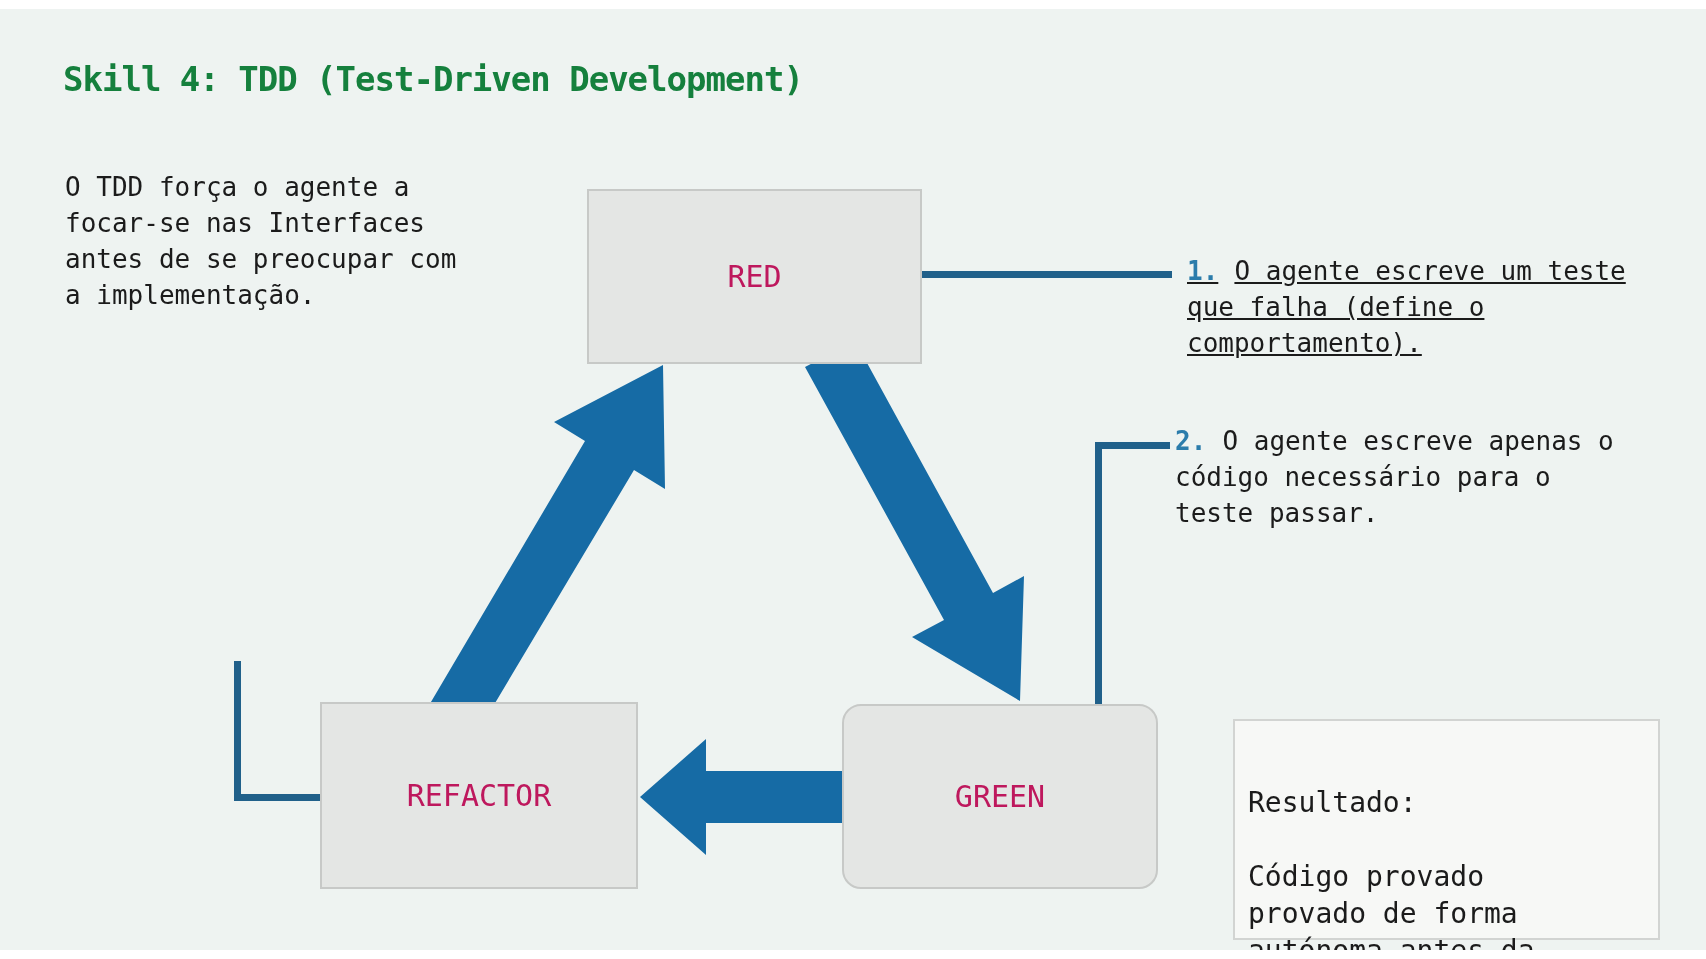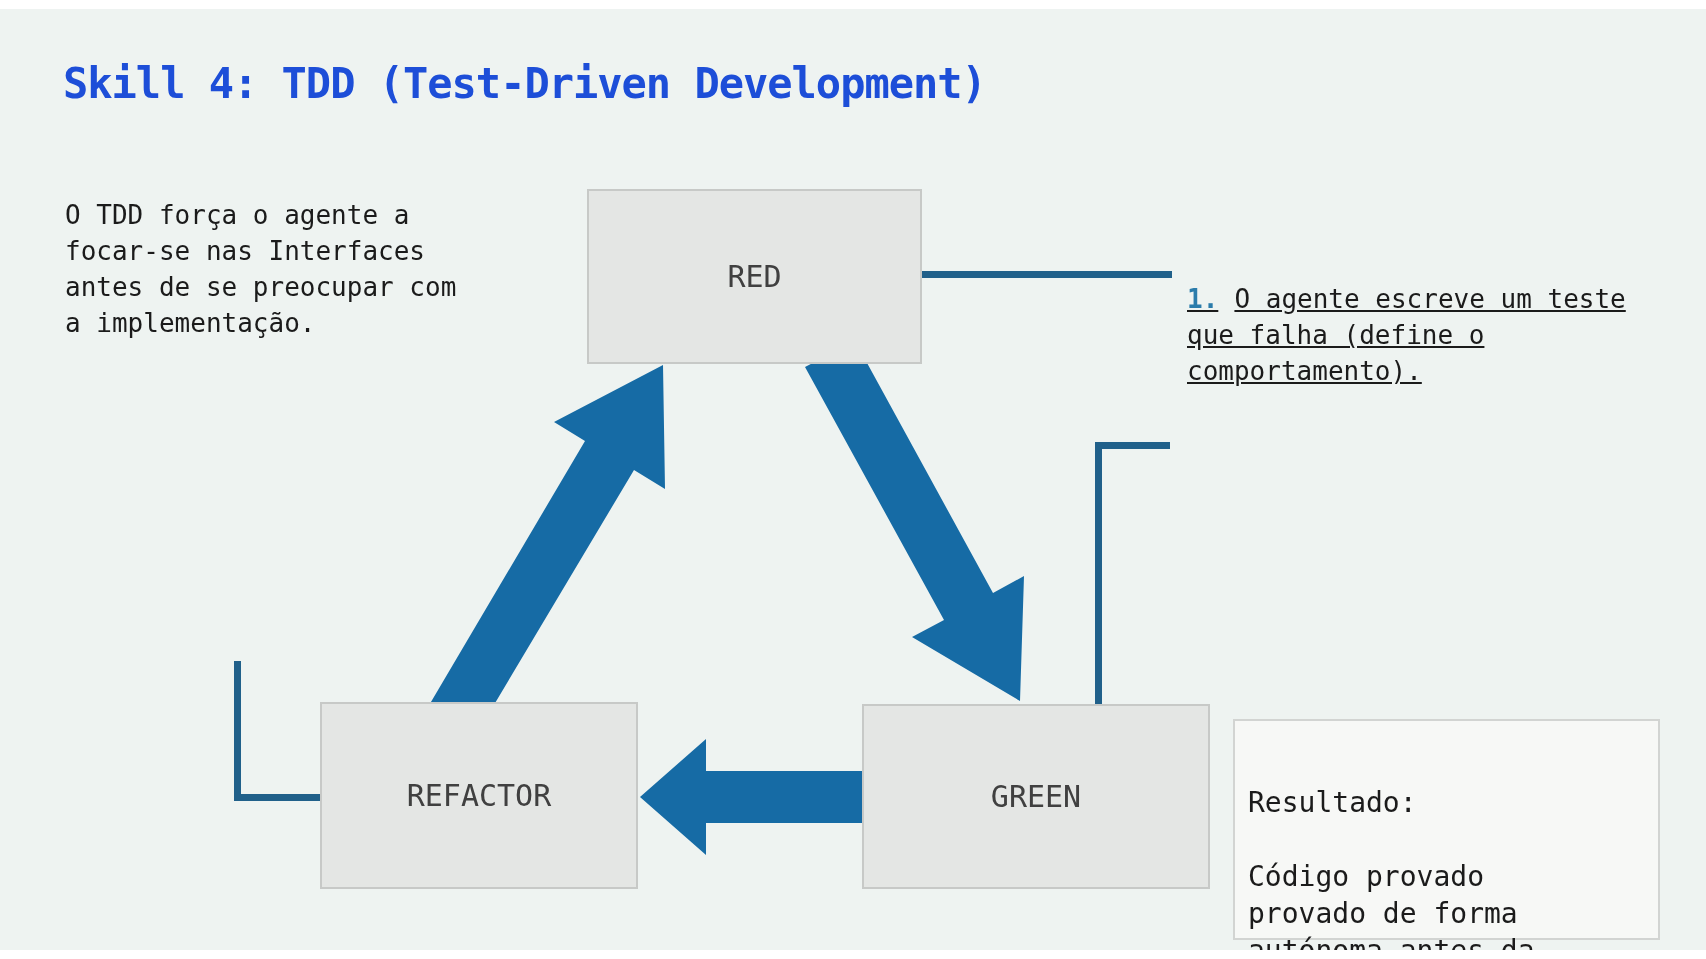--- a/index.html
+++ b/index.html
@@ -10,51 +10,50 @@
     border-top:9px solid #ffffff;
     border-bottom:9px solid #ffffff;
     box-sizing:border-box;
     overflow:hidden;
     font-family:"DejaVu Sans Mono","Liberation Mono",monospace;
     color:#1b1b1b;
   }
   .abs{position:absolute;}
   .title{
     left:63px;top:50px;
-    font-size:42px;font-weight:700;
+    font-size:34px;font-weight:700;
     letter-spacing:-1px;
-    color:#1d4ed8;
+    color:#15803d;
     white-space:nowrap;
   }
   .body-text{
     font-size:26px;line-height:36px;
     white-space:pre-line;
     color:#1b1b1b;
-    margin-top:28px;
   }
   .intro{left:65px;top:160px;width:460px;}
   .step{width:480px;}
   .step1{left:1187px;top:208px;text-decoration:underline;}
   .step2{left:1175px;top:378px;}
   .step3{left:71px;top:420px;}
   .step-num{color:#2b7cab;font-weight:700;margin-right:0.62em;}
   .node{
     background:#e4e6e4;
     border:2px solid #c7c9c7;
     box-sizing:border-box;
     display:flex;flex-direction:column;
     align-items:center;justify-content:center;
     text-align:center;
     font-size:30px;line-height:41px;
-    color:#404040;
+    color:#be185d;
     z-index:2;
   }
   .node-red{left:587px;top:180px;width:335px;height:175px;}
   .node-refactor{left:320px;top:693px;width:318px;height:187px;gap:16px;}
-  .node-green{left:862px;top:695px;width:348px;height:185px;}
+  .node-green{left:842px;top:695px;width:316px;height:185px;border-radius:19px;}
   .result-card{
     left:1233px;top:710px;width:427px;height:221px;
     background:#f7f8f6;
     border:2px solid #d2d4d2;
     box-sizing:border-box;
     padding:26px 1px 0 13px;
     font-size:28px;line-height:37px;
     white-space:pre-line;
     z-index:2;
   }
@@ -102,20 +101,25 @@
   <div class="abs node node-green">
     <div>GREEN</div>
   </div>
 
   <div class="abs body-text step step1 txt-layer">
     <span class="step-num">1.</span><span>O agente escreve um teste
 que falha (define o
 comportamento).</span>
   </div>
 
+  <div class="abs body-text step step2 txt-layer">
+    <span class="step-num">2.</span><span>O agente escreve apenas o
+código necessário para o
+teste passar.</span>
+  </div>
 
 
   <div class="abs result-card">
     <div>Resultado:</div>
     <div>Código provado
 provado de forma
 autónoma antes da
 intervenção humana.</div>
   </div>
 

